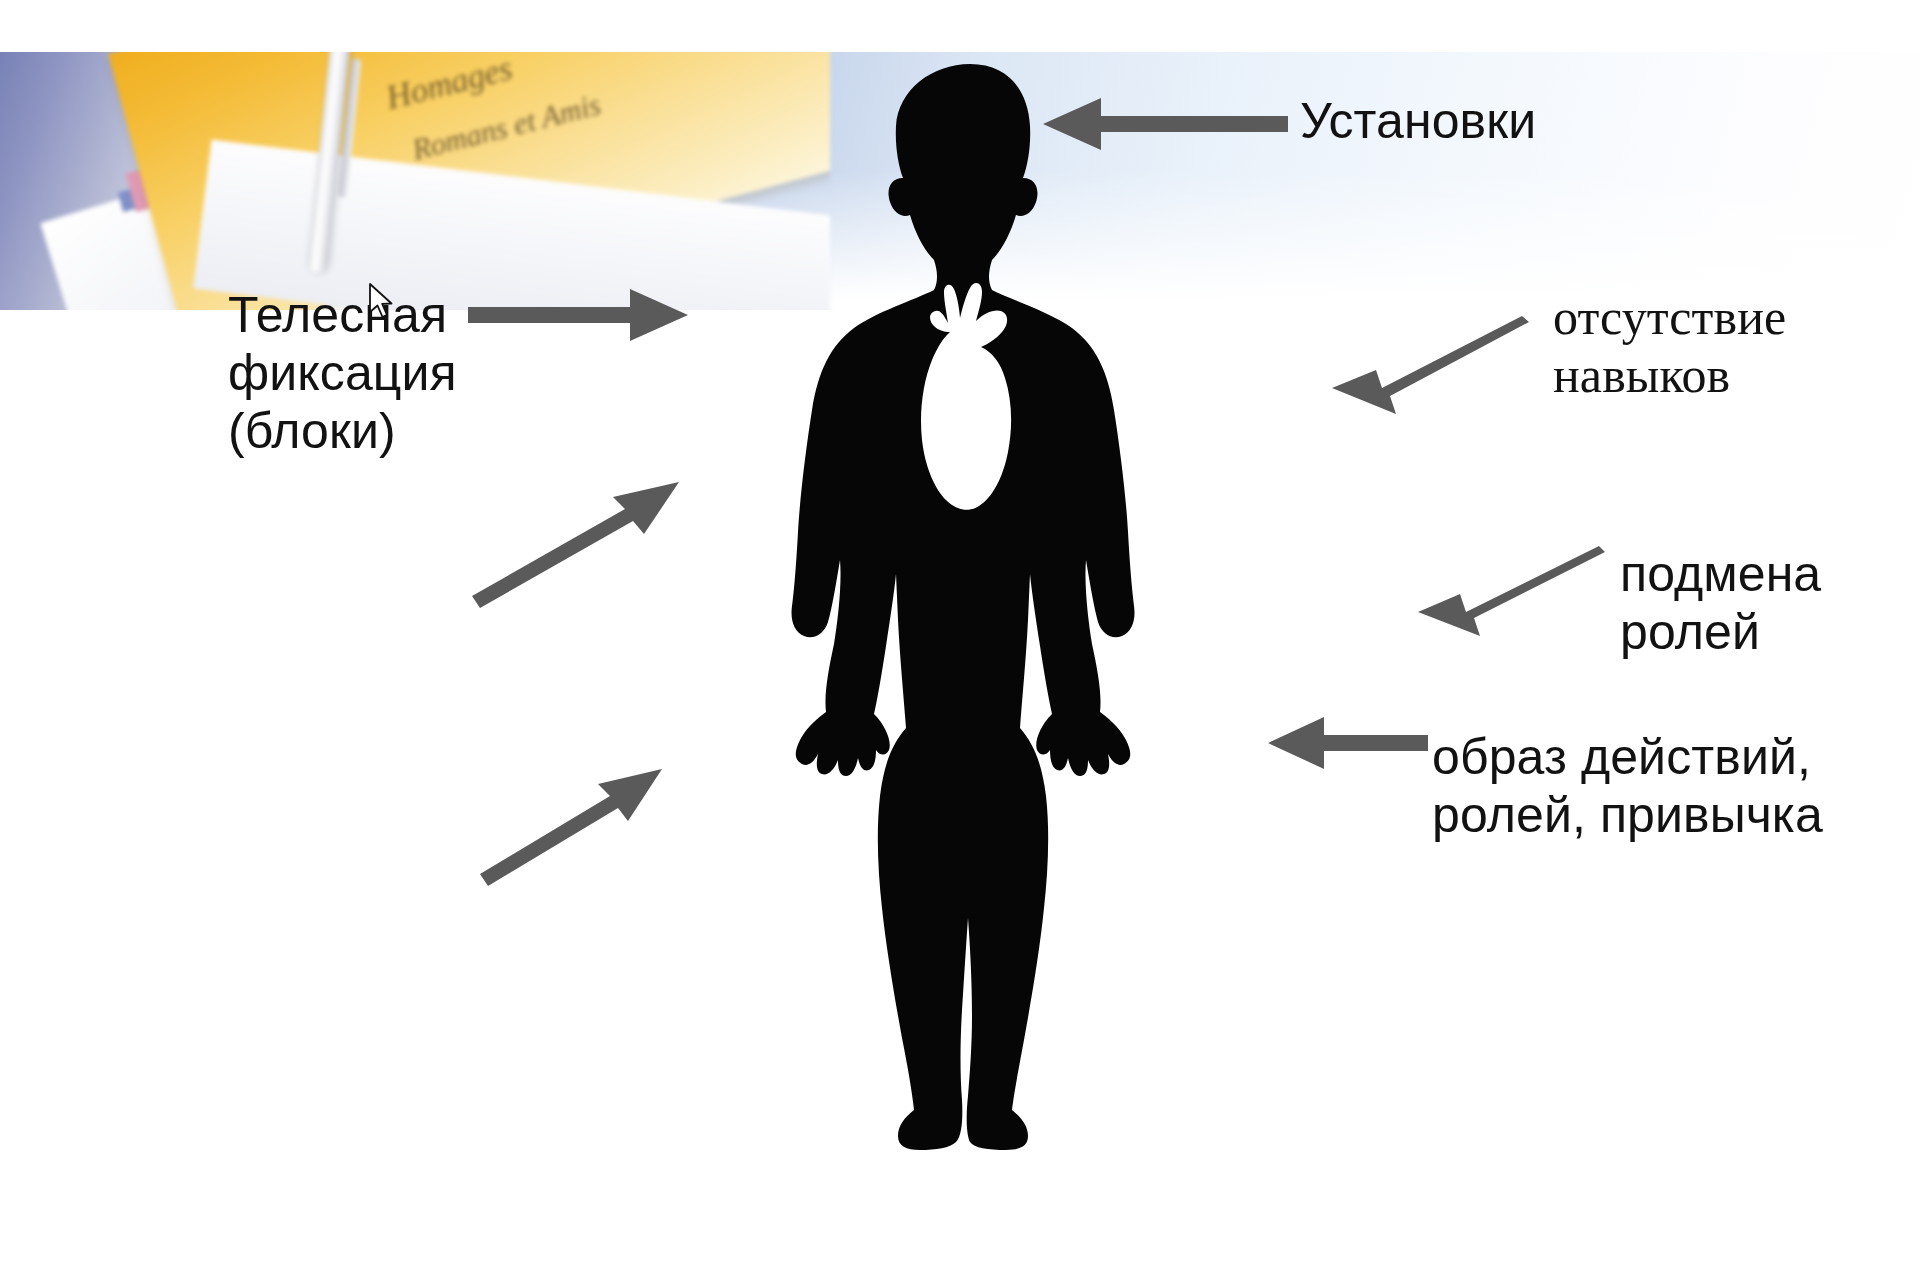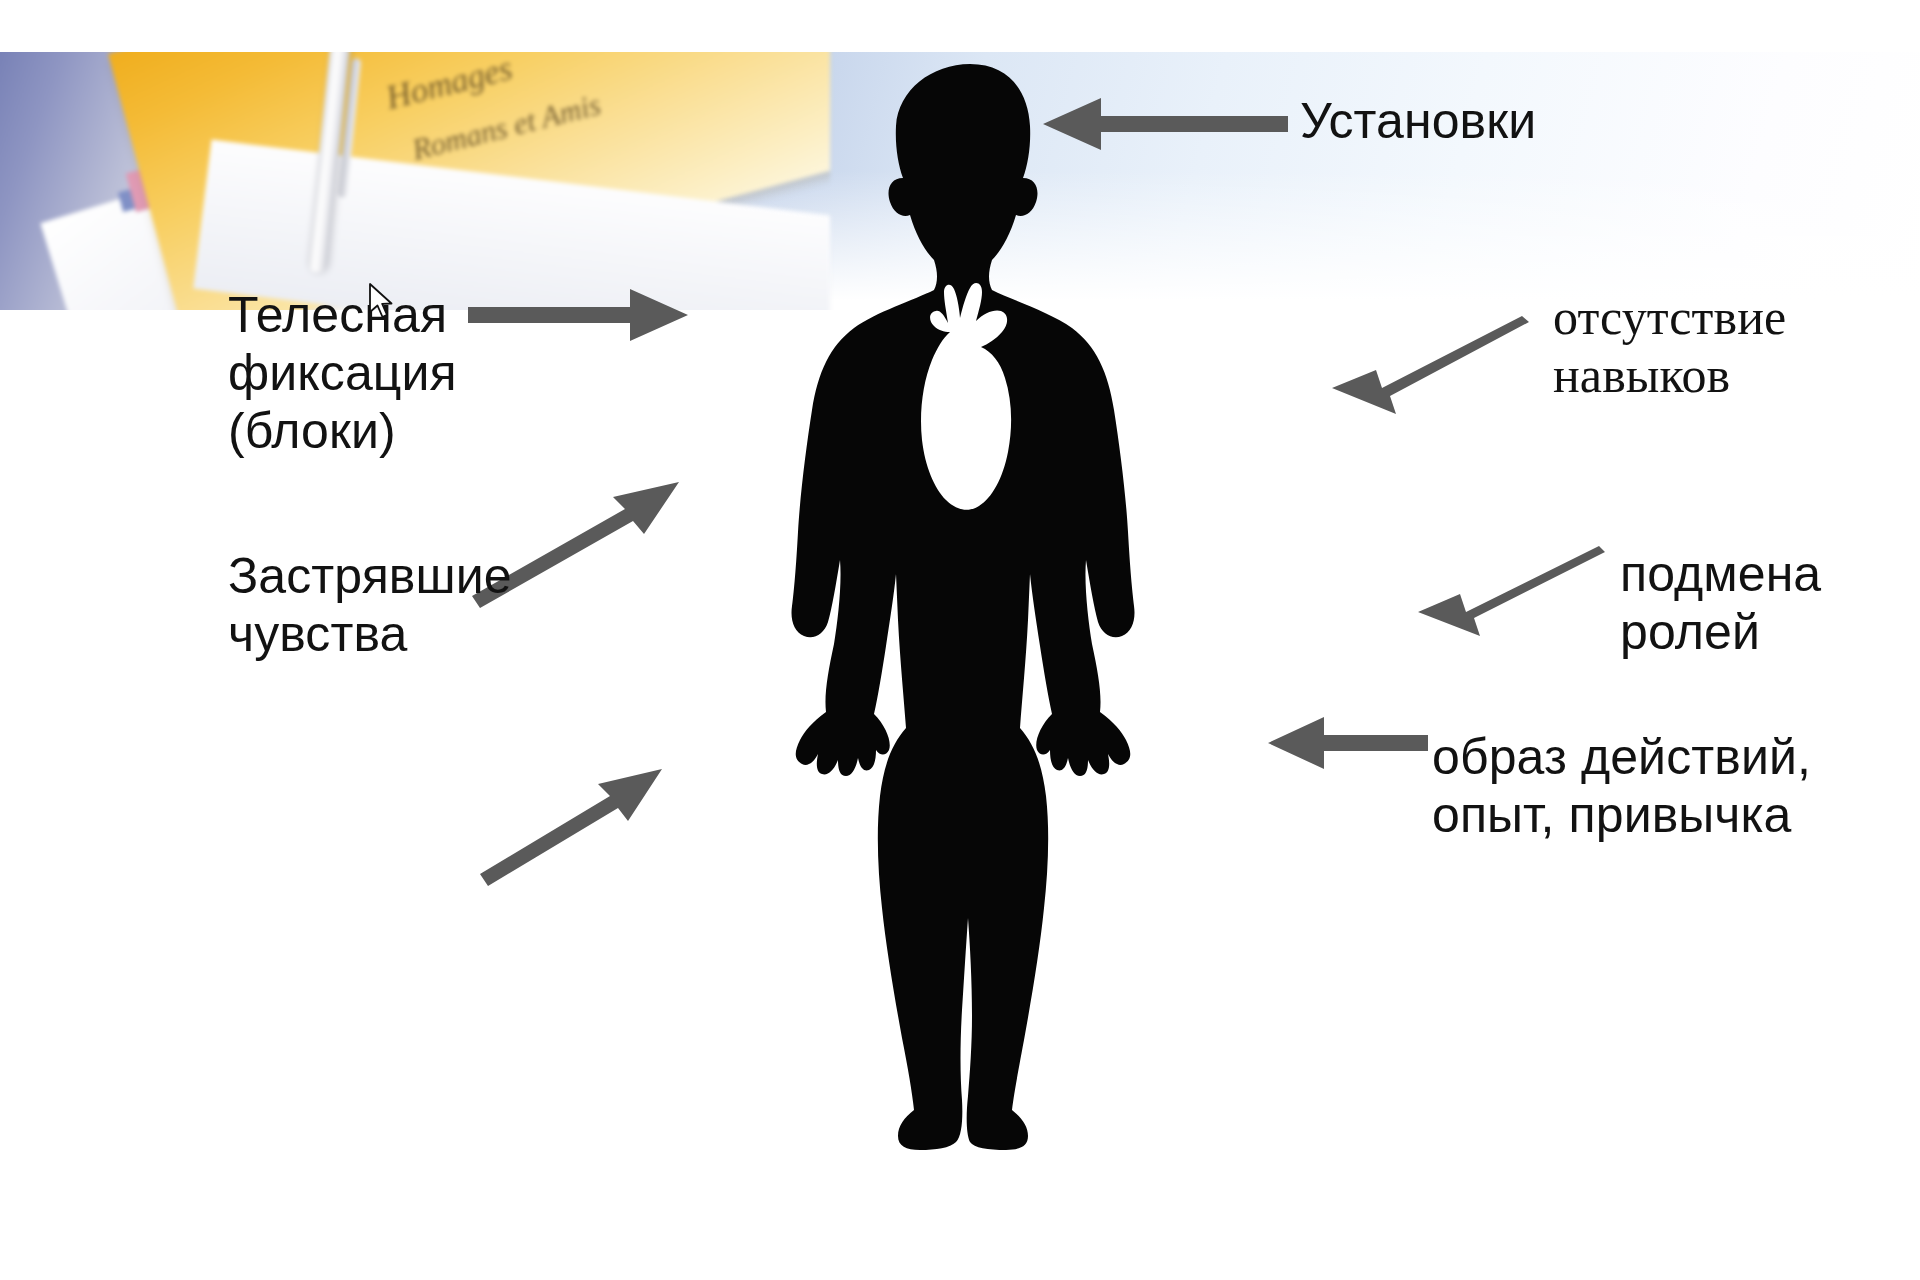--- a/index.html
+++ b/index.html
@@ -348,32 +348,30 @@
       <path fill="#5a5a5a" d="M0 27 L56 1 L56 19 L160 19 L160 35 L56 35 L56 53 Z"></path>
     </svg>
   </div>
 
   <div class="label lbl-ustanovki">Установки</div>
 
   <div class="label lbl-telesnaya">Телесная
 фиксация
 (блоки)</div>
 
-  <div class="label lbl-zastryav">Застрявшие
-чувства</div>
 
 
   <div class="label lbl-otsutstvie">отсутствие
 навыков</div>
 
   <div class="label lbl-podmena">подмена
 ролей</div>
 
   <div class="label lbl-obraz">образ действий,
-опыт, привычка</div>
+ролей, привычка</div>
 
   <div class="cursor">
     <svg width="26" height="38" viewBox="0 0 26 38">
       <path d="M1 1 L1 29 L8.5 22.5 L13.5 34 L18 31.8 L13.2 20.8 L22.5 20.5 Z" fill="#ffffff" stroke="#111111" stroke-width="1.8" stroke-linejoin="round"></path>
     </svg>
   </div>
 
 </div>
 
 </body></html>

